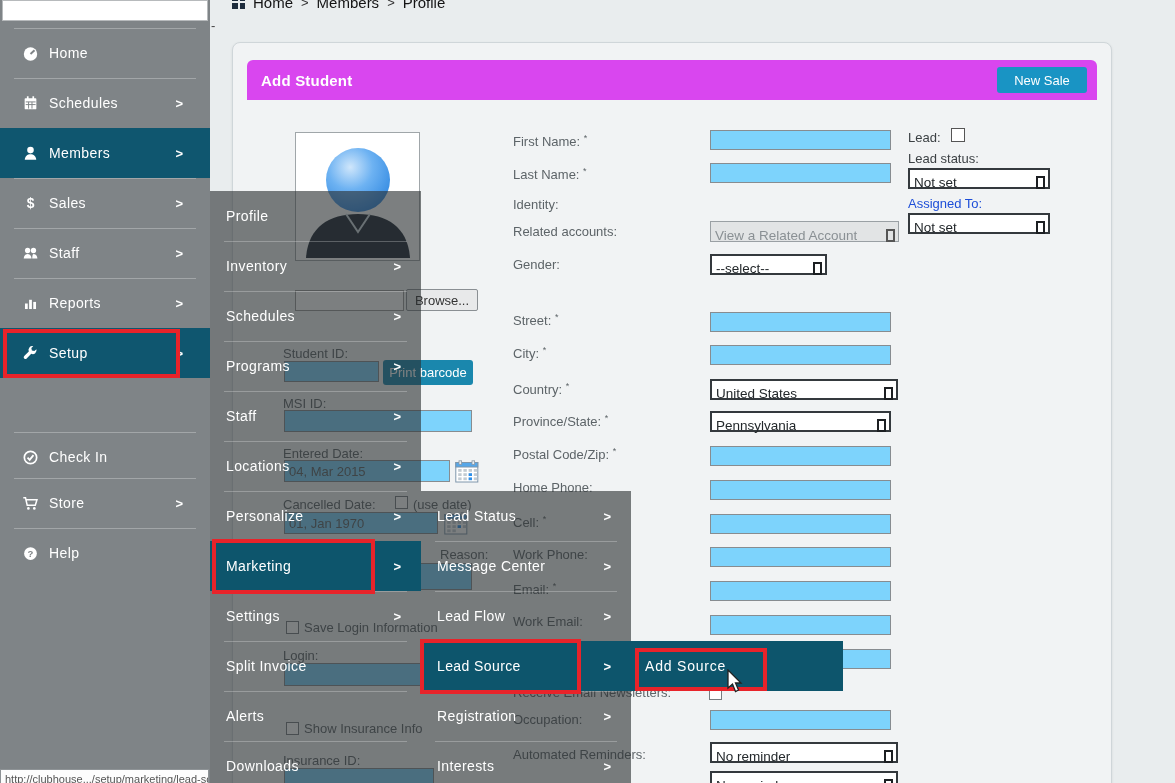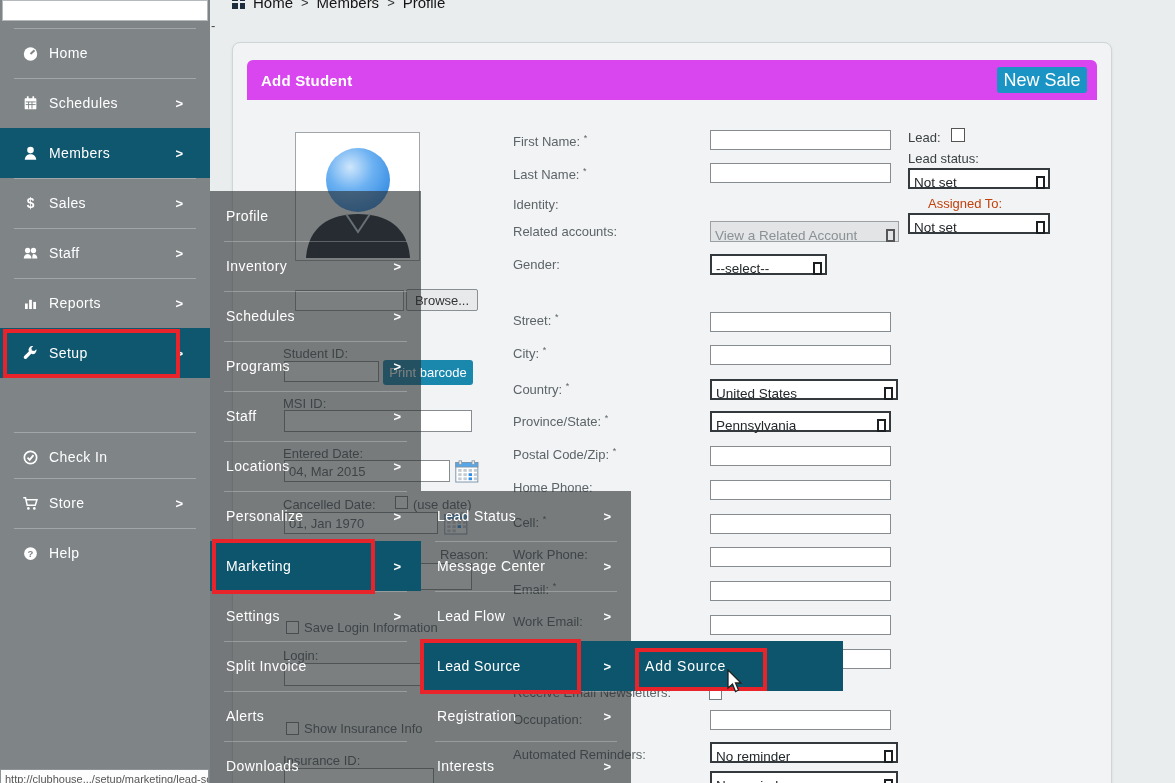--- a/index.html
+++ b/index.html
@@ -24,25 +24,25 @@
   .bc-item{font-size:15px;color:#141414}
   .bc-sep{font-size:13px;color:#333}
   #collapse-dash{position:absolute;left:211px;top:18px;font-size:13px;color:#444;z-index:1}
   
   #card{position:absolute;left:232px;top:42px;width:880px;height:760px;background:#f1f3f4;
     border:1px solid #cfd6d9;border-radius:8px;box-shadow:0 1px 3px rgba(0,0,0,.08);z-index:1}
   #form-header{position:absolute;left:247px;top:60px;width:850px;height:40px;background:#d946ef;
     border-radius:6px 6px 0 0;display:flex;align-items:center;padding-left:14px;z-index:1}
   #form-title{color:#fff;font-size:15px;font-weight:bold;letter-spacing:.2px}
   #new-sale-btn{position:absolute;right:10px;top:7px;width:90px;height:26px;background:#1994c4;border-radius:3px;
-    color:#fff;font-size:18px;display:flex;align-items:center;justify-content:center;cursor:pointer}
+    color:#fff;font-size:13px;display:flex;align-items:center;justify-content:center;cursor:pointer}
   #avatar-box{position:absolute;left:295px;top:132px;width:125px;height:129px;background:#fff;border:1px solid #a0a6a9;z-index:1;overflow:hidden}
   .flbl{position:absolute;font-size:13px;color:#5d6468;z-index:1;white-space:nowrap}
   .flbl sup{font-size:9px;color:#5d6468}
-  .inp{position:absolute;background:#ffffff;border:1px solid #878c90;height:20px;font-size:13px;color:#333;
+  .inp{position:absolute;background:#7dd3fc;border:1px solid #878c90;height:20px;font-size:13px;color:#333;
     padding:0 4px;z-index:1;font-family:"Liberation Sans",sans-serif}
   .sel{position:absolute;background:#fff;border:2px solid #34393d;height:21px;display:flex;align-items:center;
     justify-content:space-between;padding:8px 3px 0 4px;z-index:1;cursor:pointer}
   .sel .selval{font-size:13.5px;color:#23282b;white-space:nowrap;overflow:hidden}
   .sel.dis{background:#e2e4e5;border:1px solid #9aa0a4}
   .sel.dis .selval{color:#8a9094}
   .dd{display:inline-block;width:9px;height:13px;border:2px solid #1c1f22;flex:none;margin-left:4px}
   .sel.dis .dd{border-color:#555}
   .cb{position:absolute;width:13px;height:13px;border:1px solid #777c80;background:#fff;z-index:1}
   .btn-teal{position:absolute;background:#1a87ad;color:#fff;font-size:13px;border-radius:3px;
@@ -89,21 +89,21 @@
   <div id="new-sale-btn">New Sale</div>
 </div>
 
 <div class="flbl" style="left:908px;top:130px;color:#3c4144"><span>Lead:</span></div>
 <span class="cb" style="left:951px;top:128px;width:14px;height:14px;border-color:#555"></span>
 <div class="flbl" style="left:908px;top:151px;color:#3c4144"><span>Lead status:</span></div>
 <div class="sel" style="left:908px;top:168px;width:142px">
   <span class="selval">Not set</span>
   <span class="dd"></span>
 </div>
-<div class="flbl" style="left:928px;top:196px;color:#c2410c"><span>Assigned To:</span></div>
+<div class="flbl" style="left:908px;top:196px;color:#1d4ed8"><span>Assigned To:</span></div>
 <div class="sel" style="left:908px;top:213px;width:142px">
   <span class="selval">Not set</span>
   <span class="dd"></span>
 </div>
 
 <div id="avatar-box">
   <svg width="120" height="122" viewBox="0 0 120 122" style="margin:3px 0 0 2px">
     <defs>
       <radialGradient id="hg" cx="38%" cy="30%" r="78%">
         <stop offset="0%" stop-color="#cfe6fb"></stop>

